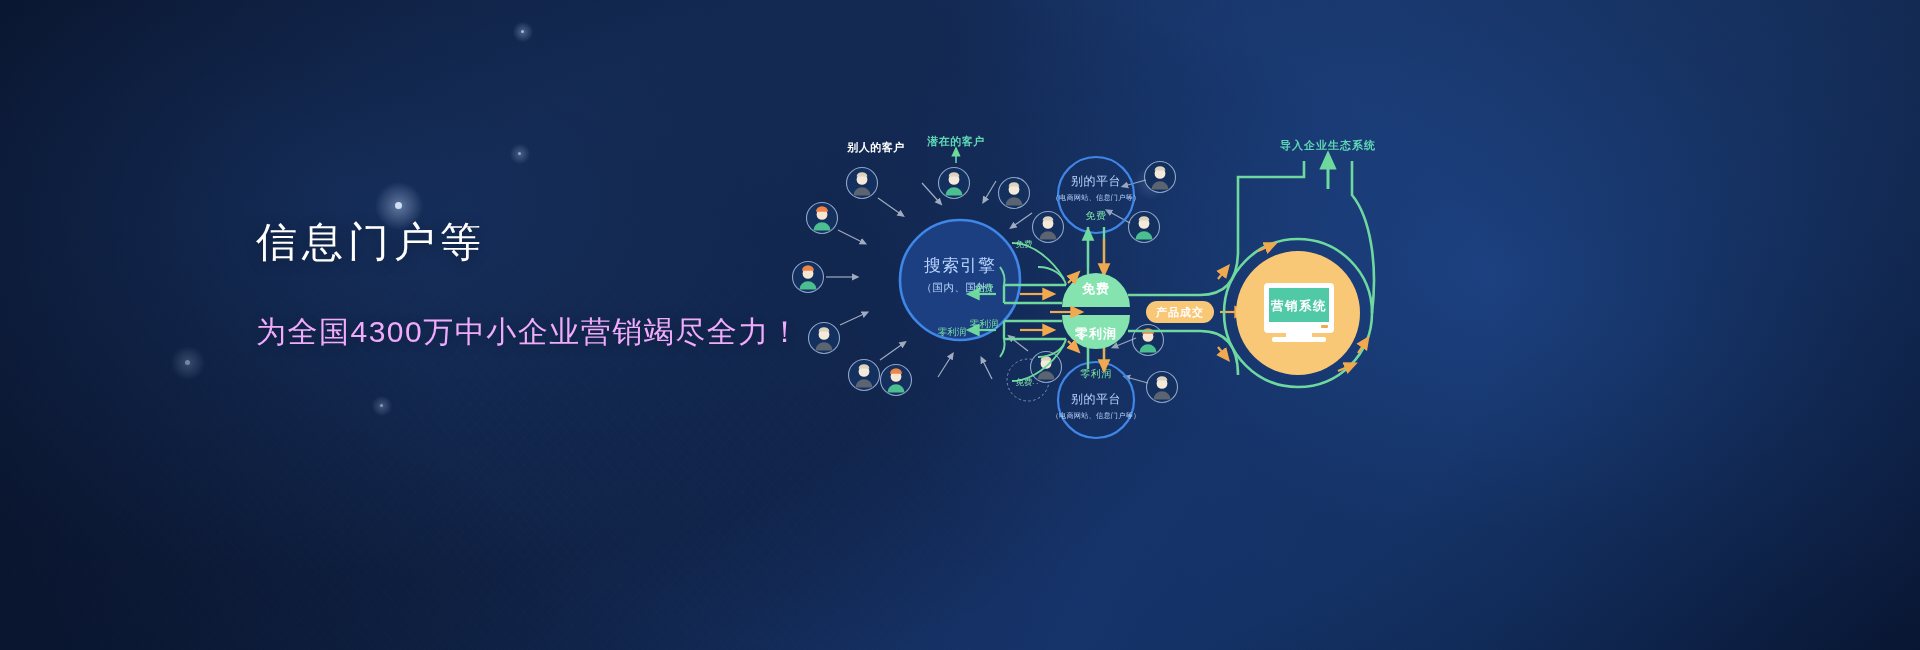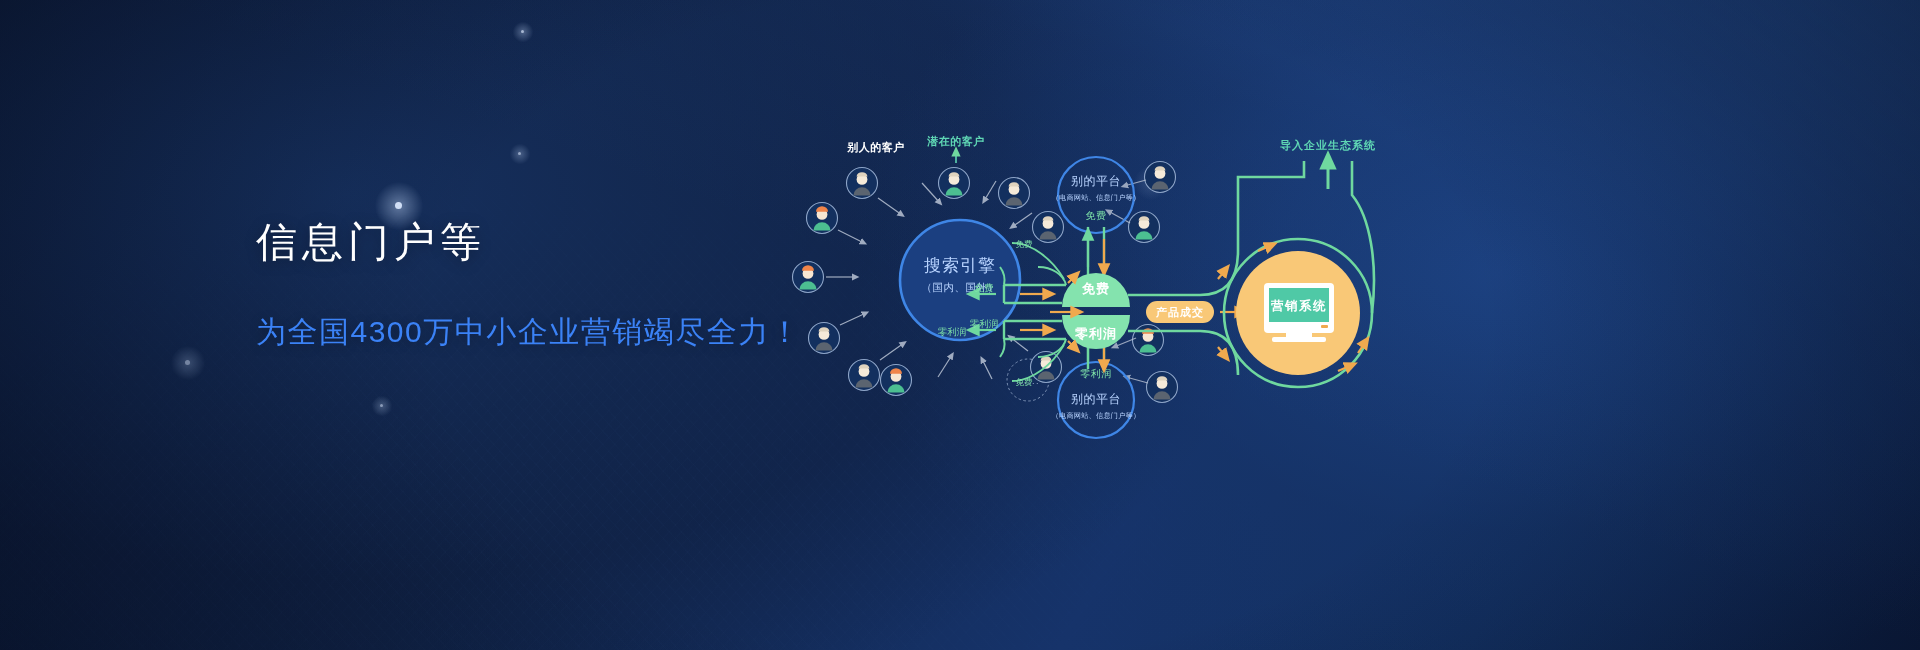--- a/index.html
+++ b/index.html
@@ -43,21 +43,21 @@
     background:radial-gradient(circle, rgba(200,222,255,.45) 0%, rgba(200,222,255,0) 70%);
   }
 
   
   .copy { position:absolute; left:256px; top:215px; }
   .headline {
     font-size:41px; color:#ffffff; letter-spacing:5px; font-weight:400;
     text-shadow:0 2px 14px rgba(0,0,0,.35); white-space:nowrap;
   }
   .subline {
-    margin-top:42px; font-size:30px; color:#3b82f6; letter-spacing:1.5px;
+    margin-top:42px; font-size:30px; color:#f0abfc; letter-spacing:1.5px;
     font-weight:400; white-space:nowrap; text-shadow:0 2px 12px rgba(0,0,0,.3);
   }
 
   
   .diagram { position:absolute; left:900px; top:155px; width:630px; height:360px; }
   .diagram svg { display:block; width:630px; height:360px; overflow:visible; }
 
   .lbl { font-family:"Liberation Sans","DejaVu Sans",sans-serif; }
   .t-white  { fill:#ffffff; }
   .t-teal   { fill:#5fd6b4; }

